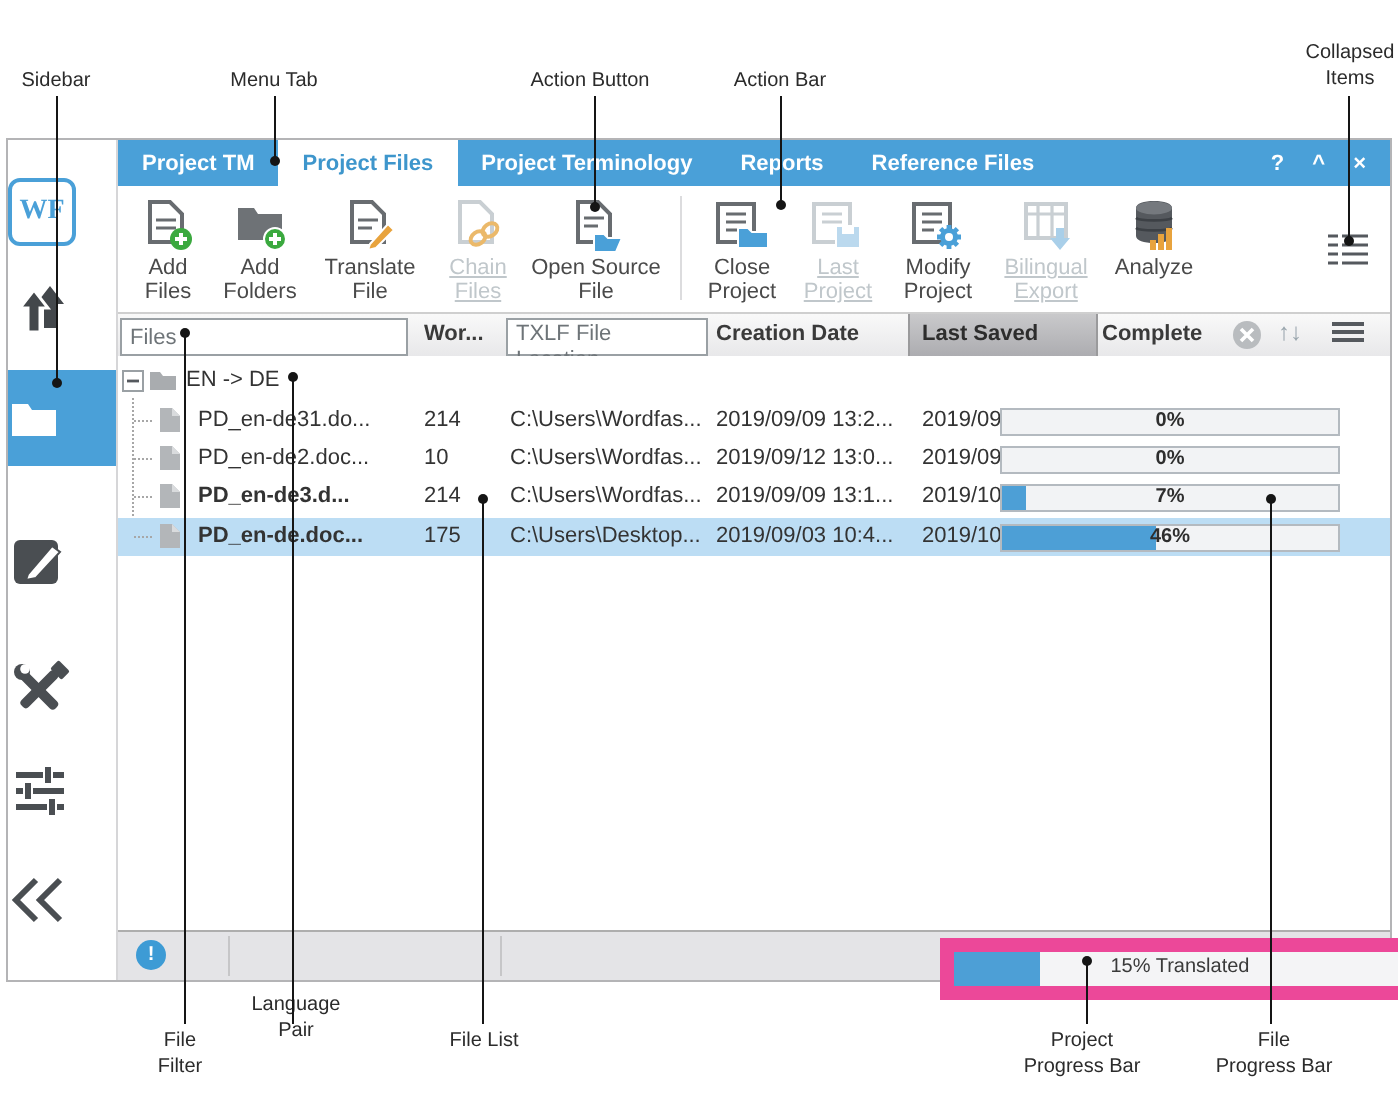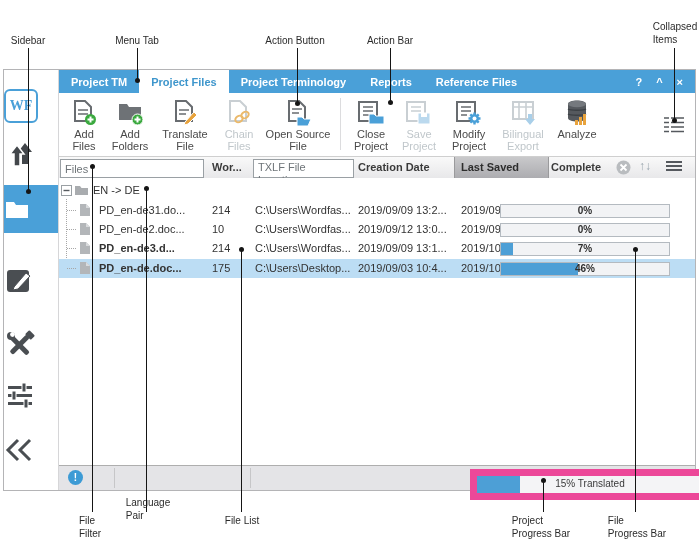--- a/index.html
+++ b/index.html
@@ -16,21 +16,21 @@
   
   .tabbar{height:23px;background:#4AA0D8;display:flex;color:#fff;font-size:11px;font-weight:bold;align-items:stretch;}
   .tab{padding:0 12px;display:flex;align-items:center;white-space:nowrap;}
   .tab.active{background:#fff;color:#3E96CC;}
   .winicons{margin-left:auto;display:flex;align-items:center;gap:14px;padding-right:12px;font-size:11px;font-weight:bold;}
 
   
   .toolbar{height:63px;display:flex;padding-left:3px;position:relative;background:#fff;align-items:flex-start;}
   .tbtn{display:flex;flex-direction:column;align-items:center;padding-top:4px;font-size:11px;color:#4a4a4a;line-height:12px;text-align:center;}
   .tbtn .ico{height:31px;display:flex;align-items:center;justify-content:center;}
-  .tbtn.disabled{color:#c0c7cb;}
+  .tbtn.disabled{color:#c0c7cb;text-decoration:underline;}
   .sep{width:1px;background:#dcdcde;height:52px;margin:5px 6px 0 6px;}
   .ovf{position:absolute;right:10px;top:23px;}
 
   
   .headerrow{position:absolute;top:86px;left:0;right:0;height:22px;background:linear-gradient(#f9f9f9,#e7e7e9);border-top:1px solid #cfcfcf;border-bottom:1px solid #b6b6b8;font-size:11px;font-weight:bold;color:#3a3a3a;}
   .hcell{position:absolute;top:4px;white-space:nowrap;}
   .hbox{position:absolute;top:2px;height:15px;background:#fff;border:1px solid #9aa0a4;font-size:11px;font-weight:normal;color:#6e7478;padding:1px 4px;line-height:13px;}
   .hsel{position:absolute;left:395px;top:0;width:93px;height:22px;background:linear-gradient(#c9c9cb,#ababaf);border-left:1px solid #9a9a9c;border-right:1px solid #9a9a9c;}
   .hicons{position:absolute;top:3px;display:flex;align-items:center;}
 
@@ -49,21 +49,21 @@
 
   
   .statusbar{position:absolute;left:0;right:0;bottom:0;height:24px;background:#e4e4e7;border-top:1px solid #aeaeae;}
   .sdiv{position:absolute;top:2px;bottom:2px;width:1px;background:#c6c6c8;}
   .info{position:absolute;left:9px;top:4px;width:15px;height:15px;border-radius:50%;background:#3D9BD5;color:#fff;font-size:10px;font-weight:bold;text-align:center;line-height:15px;}
   .spbar{position:absolute;left:411px;top:3px;width:226px;height:17px;border:7px solid #ec4899;background:#f4f4f6;}
   .spfill{position:absolute;left:0;top:0;bottom:0;background:#4D9FD6;}
   .splabel{position:absolute;left:0;right:0;top:2px;text-align:center;font-size:10px;color:#3a3a3a;}
 
   
-  .ann{position:absolute;font-size:10px;color:#2b2b2b;line-height:13px;transform:translateX(-50%);white-space:nowrap;}
+  .ann{position:absolute;font-size:10px;color:#2b2b2b;text-align:center;line-height:13px;transform:translateX(-50%);white-space:nowrap;}
   .aline{position:absolute;width:1px;background:#151515;}
   .adot{position:absolute;width:5px;height:5px;border-radius:50%;background:#151515;}
   .overlay{position:absolute;inset:0;pointer-events:none;z-index:50;}
   .icotxt{font-size:12px;color:#9aa0a4;}
 </style>
 </head>
 <body>
 
 <div class="stage">
 
@@ -203,21 +203,21 @@
         </div>
         <div class="tbtn disabled" style="width:48px">
           <span class="ico">
             <svg width="28" height="27" viewBox="0 0 28 27">
                 <rect x="2" y="3" width="18" height="19" fill="#fff" stroke="#c9cfd3" stroke-width="2"></rect>
                 <path d="M6 8 h10 M6 12 h10" stroke="#c9cfd3" stroke-width="1.6"></path>
                 <rect x="13" y="14" width="12" height="11" fill="#BBD9EE" stroke="#fff" stroke-width="1"></rect>
                 <rect x="16" y="14" width="6" height="4" fill="#fff"></rect>
               </svg>
           </span>
-          <span>Save</span>
+          <span>Last</span>
           <span>Project</span>
         </div>
         <div class="tbtn" style="width:52px">
           <span class="ico">
             <svg width="28" height="27" viewBox="0 0 28 27">
                 <rect x="2" y="3" width="18" height="19" fill="#fff" stroke="#686c70" stroke-width="2"></rect>
                 <path d="M6 8 h10 M6 12 h10 M6 16 h6" stroke="#686c70" stroke-width="1.6"></path>
                 <g stroke="#4AA0D8">
                   <circle cx="19.5" cy="19.5" r="4" fill="#4AA0D8"></circle>
                   <path d="M19.5 13.5 v12 M13.5 19.5 h12 M15.3 15.3 l8.4 8.4 M23.7 15.3 l-8.4 8.4" stroke-width="2.4"></path>

